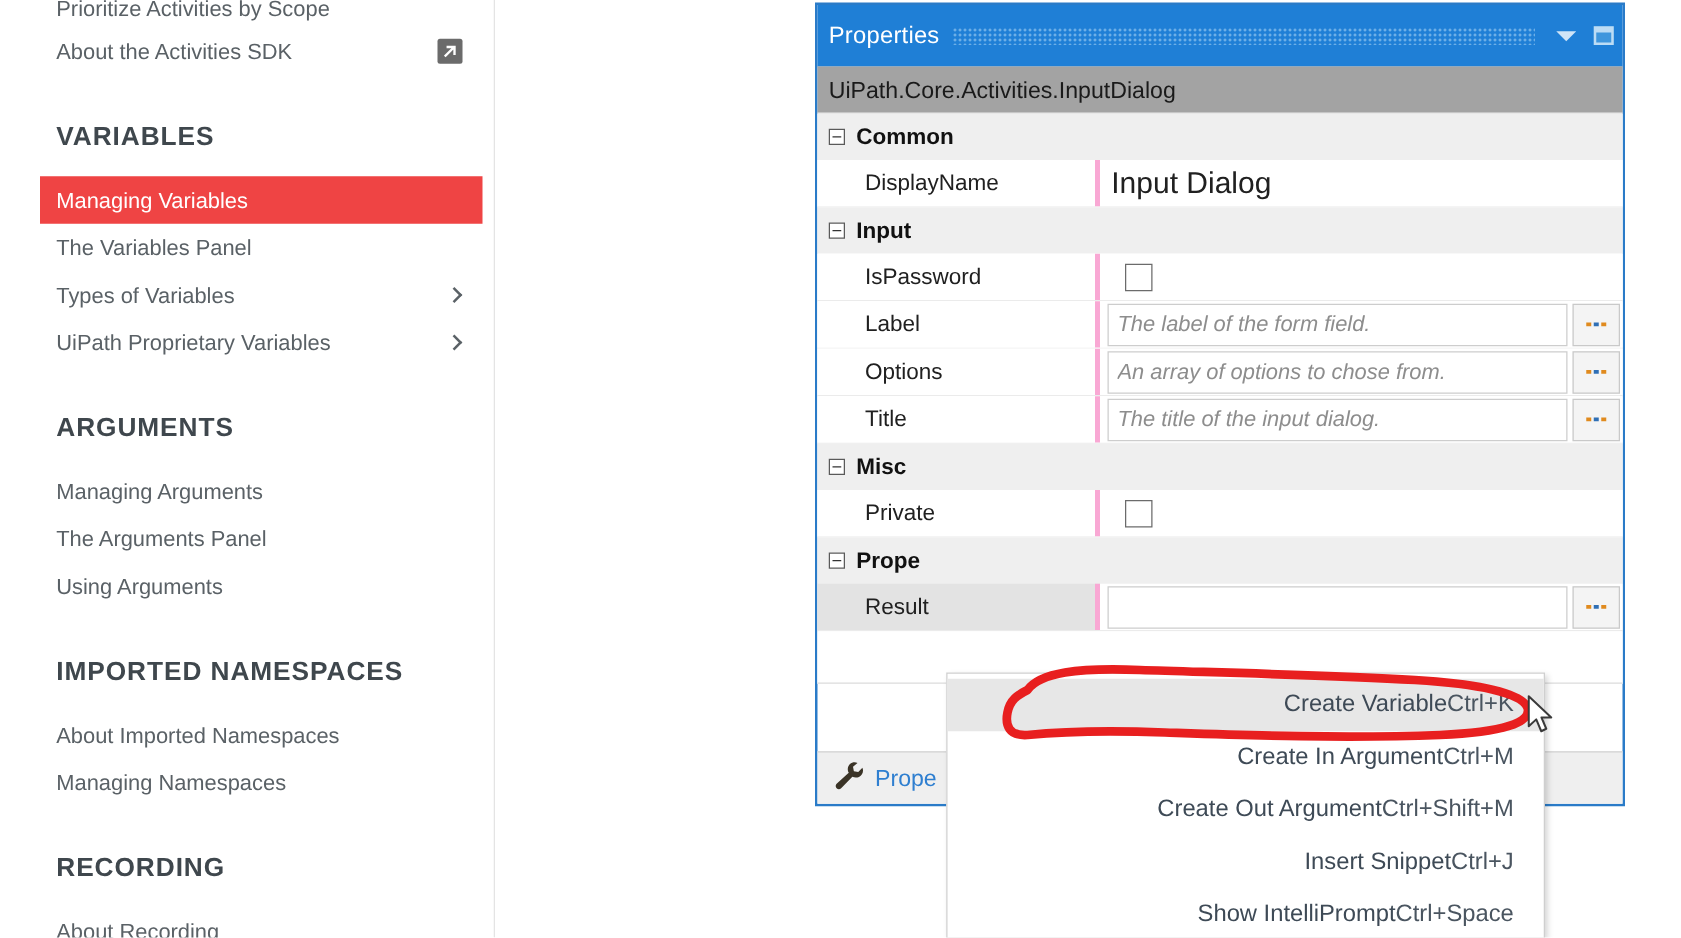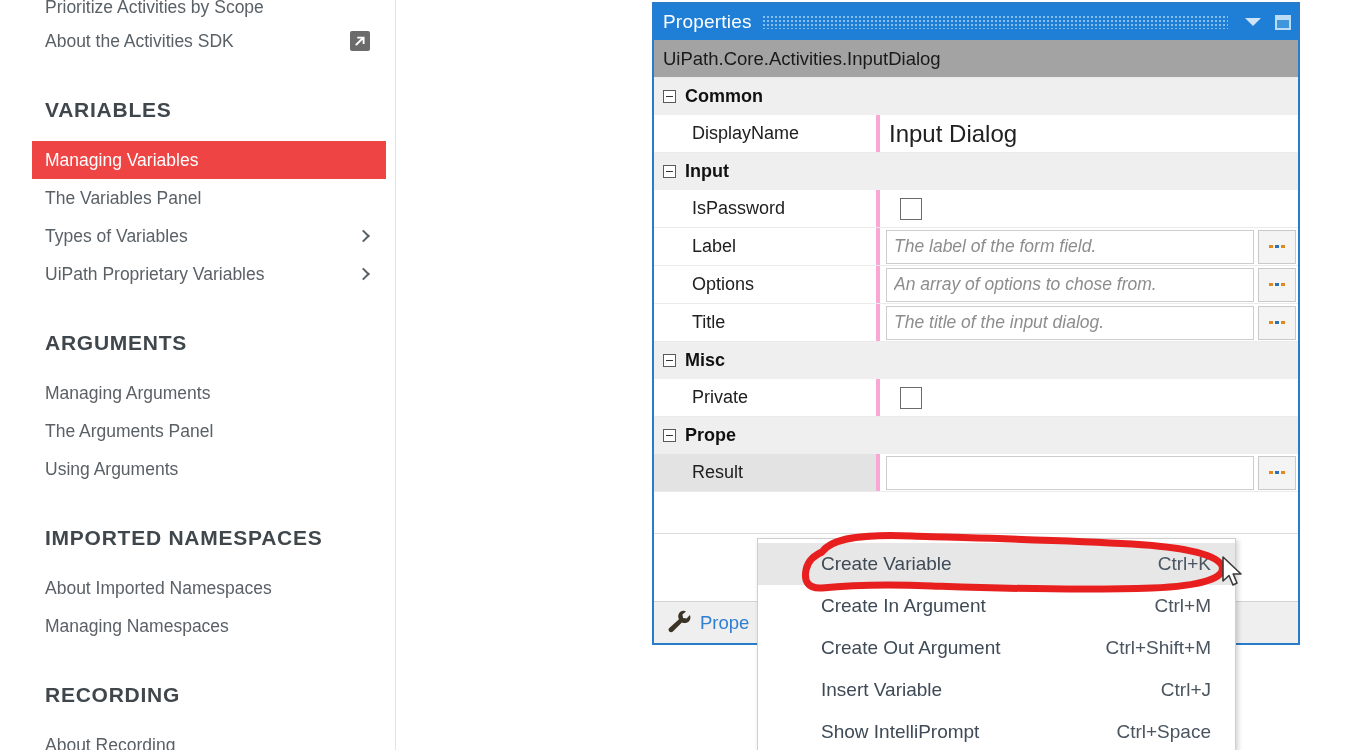--- a/index.html
+++ b/index.html
@@ -69,21 +69,21 @@
   
   .props {
     position: absolute;
     left: 620px; top: 2px;
     width: 648px; height: 643px;
     background: #ffffff;
     border: 2px solid #2a7bc8;
   }
   .props-title {
     position: relative;
-    height: 36px;
+    height: 49px;
     background: #1f7fd6;
     display: flex; align-items: center;
     padding-left: 9px;
   }
   .props-title-text {
     color: #ffffff; font-size: 19px; font-weight: 400;
     letter-spacing: .2px;
   }
   .grip {
     flex: 1; height: 14px; margin: 0 10px;
@@ -220,21 +220,21 @@
   }
   .ctx-item {
     position: relative;
     height: 42px;
     display: flex; align-items: center;
     padding: 0 24px 0 63px;
     font-size: 19px; color: #3e4a56;
     cursor: pointer;
   }
   .ctx-item.sel { background: #e7e7e7; }
-  .ctx-item .lbl { flex: 1; white-space: nowrap; }
+  .ctx-item .lbl { flex: 1; white-space: nowrap; text-align: right; }
   .ctx-item .key { color: #4a5560; font-size: 19px; white-space: nowrap; }
 
   
   .annot { position: absolute; left: 0; top: 0; width: 1345px; height: 750px; pointer-events: none; }
   .cursor { position: absolute; left: 1189px; top: 556px; pointer-events: none; }
 </style>
 </head>
 <body>
 
 <div class="stage">
@@ -458,21 +458,21 @@
     </div>
     <div class="ctx-item">
       <span class="lbl">Create In Argument</span>
       <span class="key">Ctrl+M</span>
     </div>
     <div class="ctx-item">
       <span class="lbl">Create Out Argument</span>
       <span class="key">Ctrl+Shift+M</span>
     </div>
     <div class="ctx-item">
-      <span class="lbl">Insert Variable</span>
+      <span class="lbl">Insert Snippet</span>
       <span class="key">Ctrl+J</span>
     </div>
     <div class="ctx-item">
       <span class="lbl">Show IntelliPrompt</span>
       <span class="key">Ctrl+Space</span>
     </div>
   </div>
 
   <svg class="annot" viewBox="0 0 1345 750">
     <path d="M790 552 C 800 538, 830 534, 880 536 C 940 538, 1030 540, 1100 544

